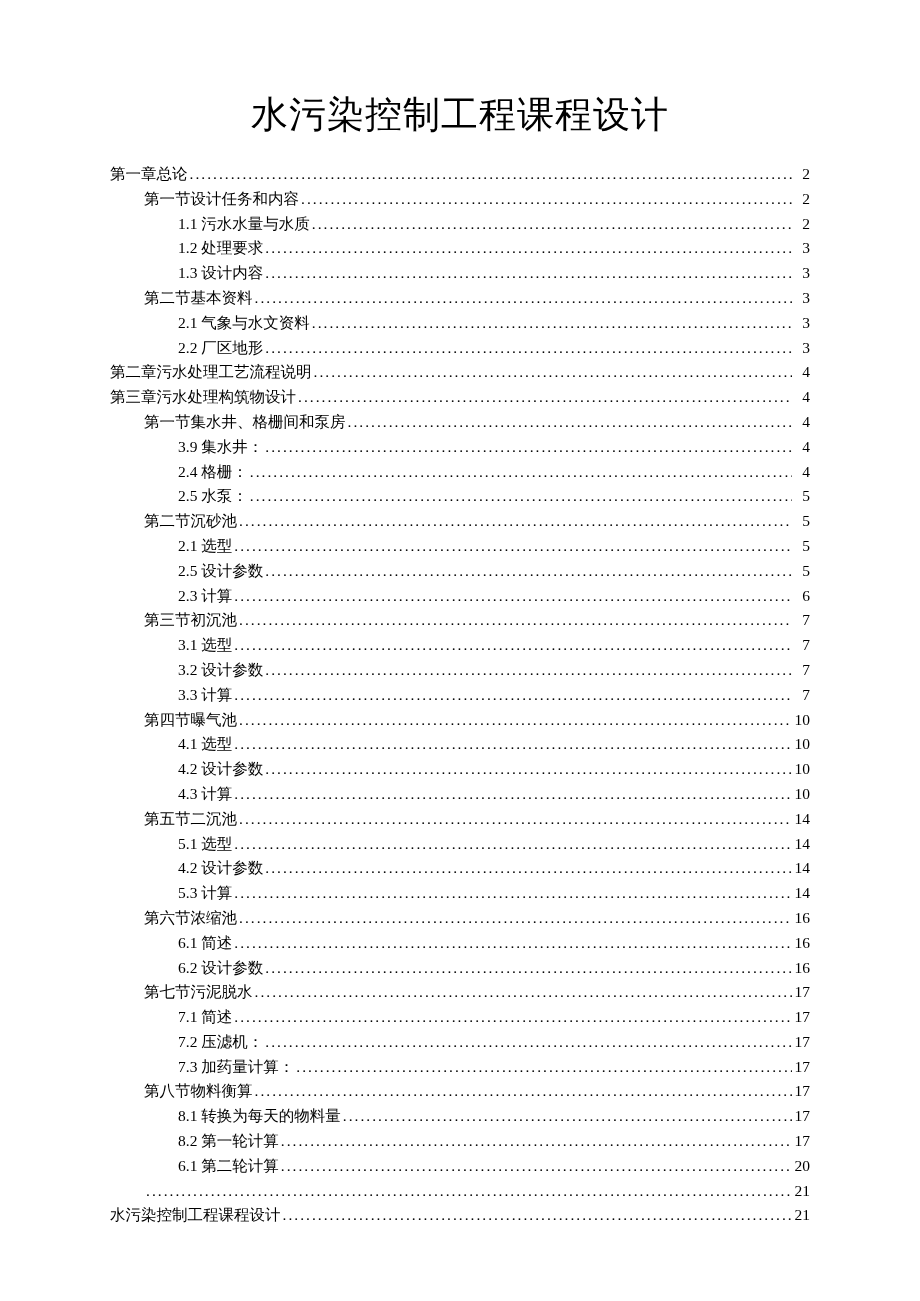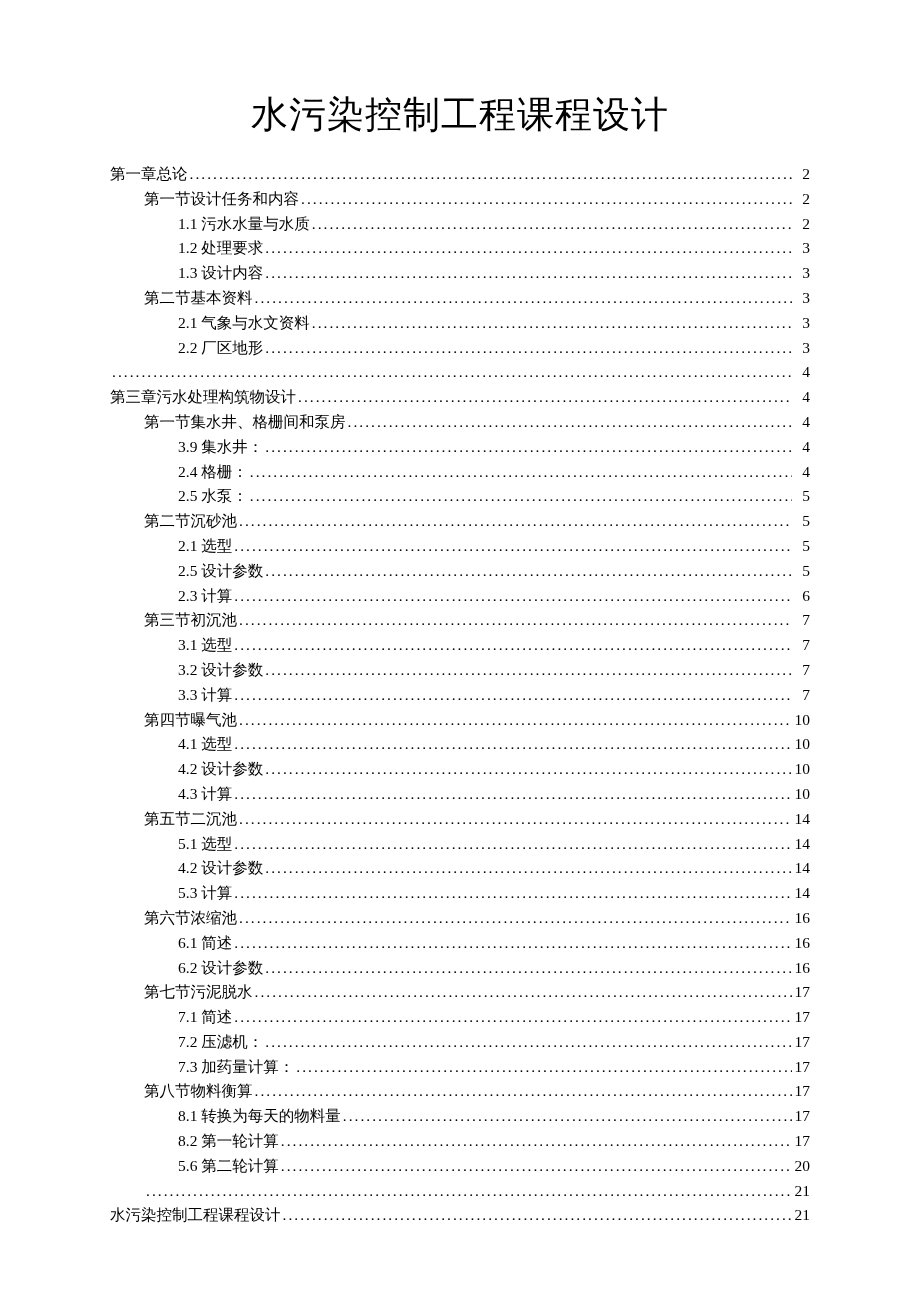--- a/index.html
+++ b/index.html
@@ -93,20 +93,21 @@
         <span class="toc-label">2.1  气象与水文资料</span>
         <span class="toc-leader"></span>
         <span class="toc-page">3</span>
       </div>
       <div class="toc-line lvl-2">
         <span class="toc-label">2.2  厂区地形</span>
         <span class="toc-leader"></span>
         <span class="toc-page">3</span>
       </div>
       <div class="toc-line lvl-0">
+        <span class="toc-label">第二章污水处理工艺流程说明</span>
         <span class="toc-leader"></span>
         <span class="toc-page">4</span>
       </div>
       <div class="toc-line lvl-0">
         <span class="toc-label">第三章污水处理构筑物设计</span>
         <span class="toc-leader"></span>
         <span class="toc-page">4</span>
       </div>
       <div class="toc-line lvl-1">
         <span class="toc-label">第一节集水井、格栅间和泵房</span>
@@ -252,21 +253,21 @@
         <span class="toc-label">8.1  转换为每天的物料量</span>
         <span class="toc-leader"></span>
         <span class="toc-page">17</span>
       </div>
       <div class="toc-line lvl-2">
         <span class="toc-label">8.2  第一轮计算</span>
         <span class="toc-leader"></span>
         <span class="toc-page">17</span>
       </div>
       <div class="toc-line lvl-2">
-        <span class="toc-label">5.6  第二轮计算</span>
+        <span class="toc-label">6.1  第二轮计算</span>
         <span class="toc-leader"></span>
         <span class="toc-page">20</span>
       </div>
       <div class="toc-line lvl-1">
         <span class="toc-leader"></span>
         <span class="toc-page">21</span>
       </div>
       <div class="toc-line lvl-0">
         <span class="toc-label">水污染控制工程课程设计</span>
         <span class="toc-leader"></span>

